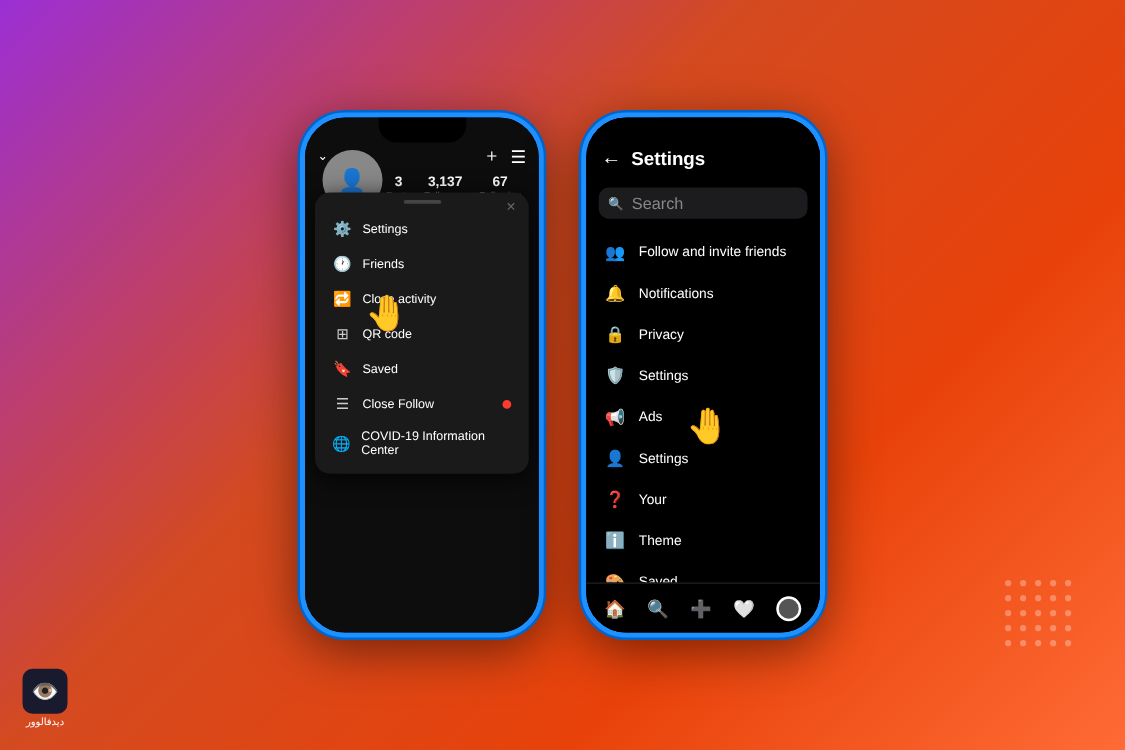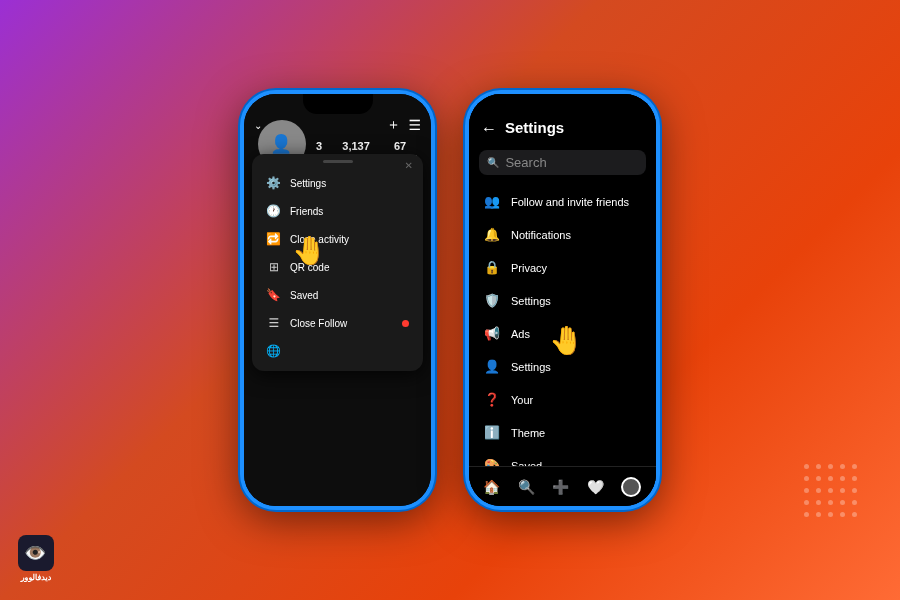--- a/index.html
+++ b/index.html
@@ -367,21 +367,21 @@
       align-items: center;
       justify-content: center;
       font-size: 18px;
     }
 
     .logo-text {
       color: #fff;
       font-size: 8px;
       margin-top: 2px;
       text-align: center;
-      font-weight: 700;
+      font-weight: 400;
     }
   </style>
 </head>
 <body>
 
 <div class="bg-overlay"></div>
 
 <div class="dot-grid">
   <div class="dot"></div>
     <div class="dot"></div>
@@ -478,20 +478,21 @@
           <span class="menu-icon">🔖</span>
           <span>Saved</span>
         </div>
         <div class="menu-item">
           <span class="menu-icon">☰</span>
           <span>Close Follow</span>
           <div class="menu-badge"></div>
         </div>
         <div class="menu-item">
           <span class="menu-icon">🌐</span>
+          <span>COVID-19 Information Center</span>
         </div>
 
         <div class="hand-cursor" style="top: 80px; left: 40px;">🤚</div>
       </div>
 
     </div>
   </div>
 
   <div class="phone right-phone">
     <div class="phone-notch"></div>

